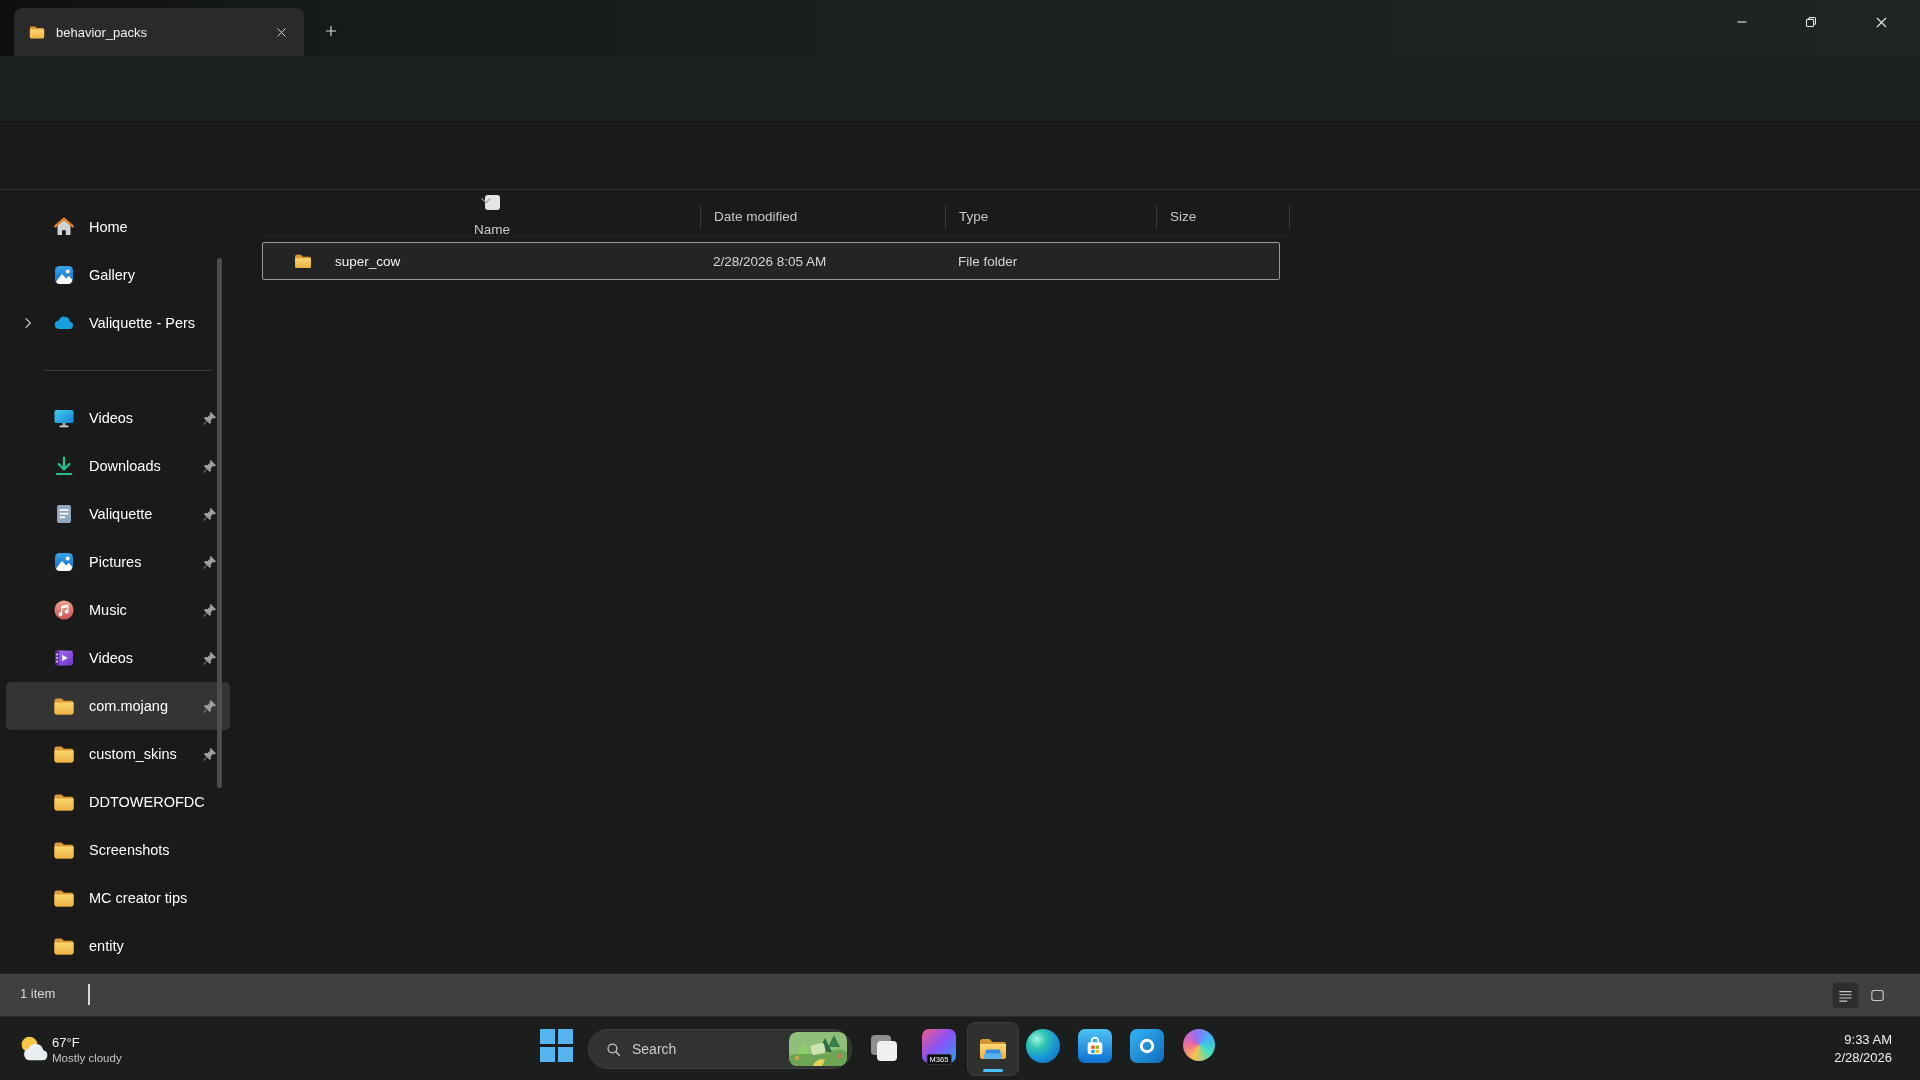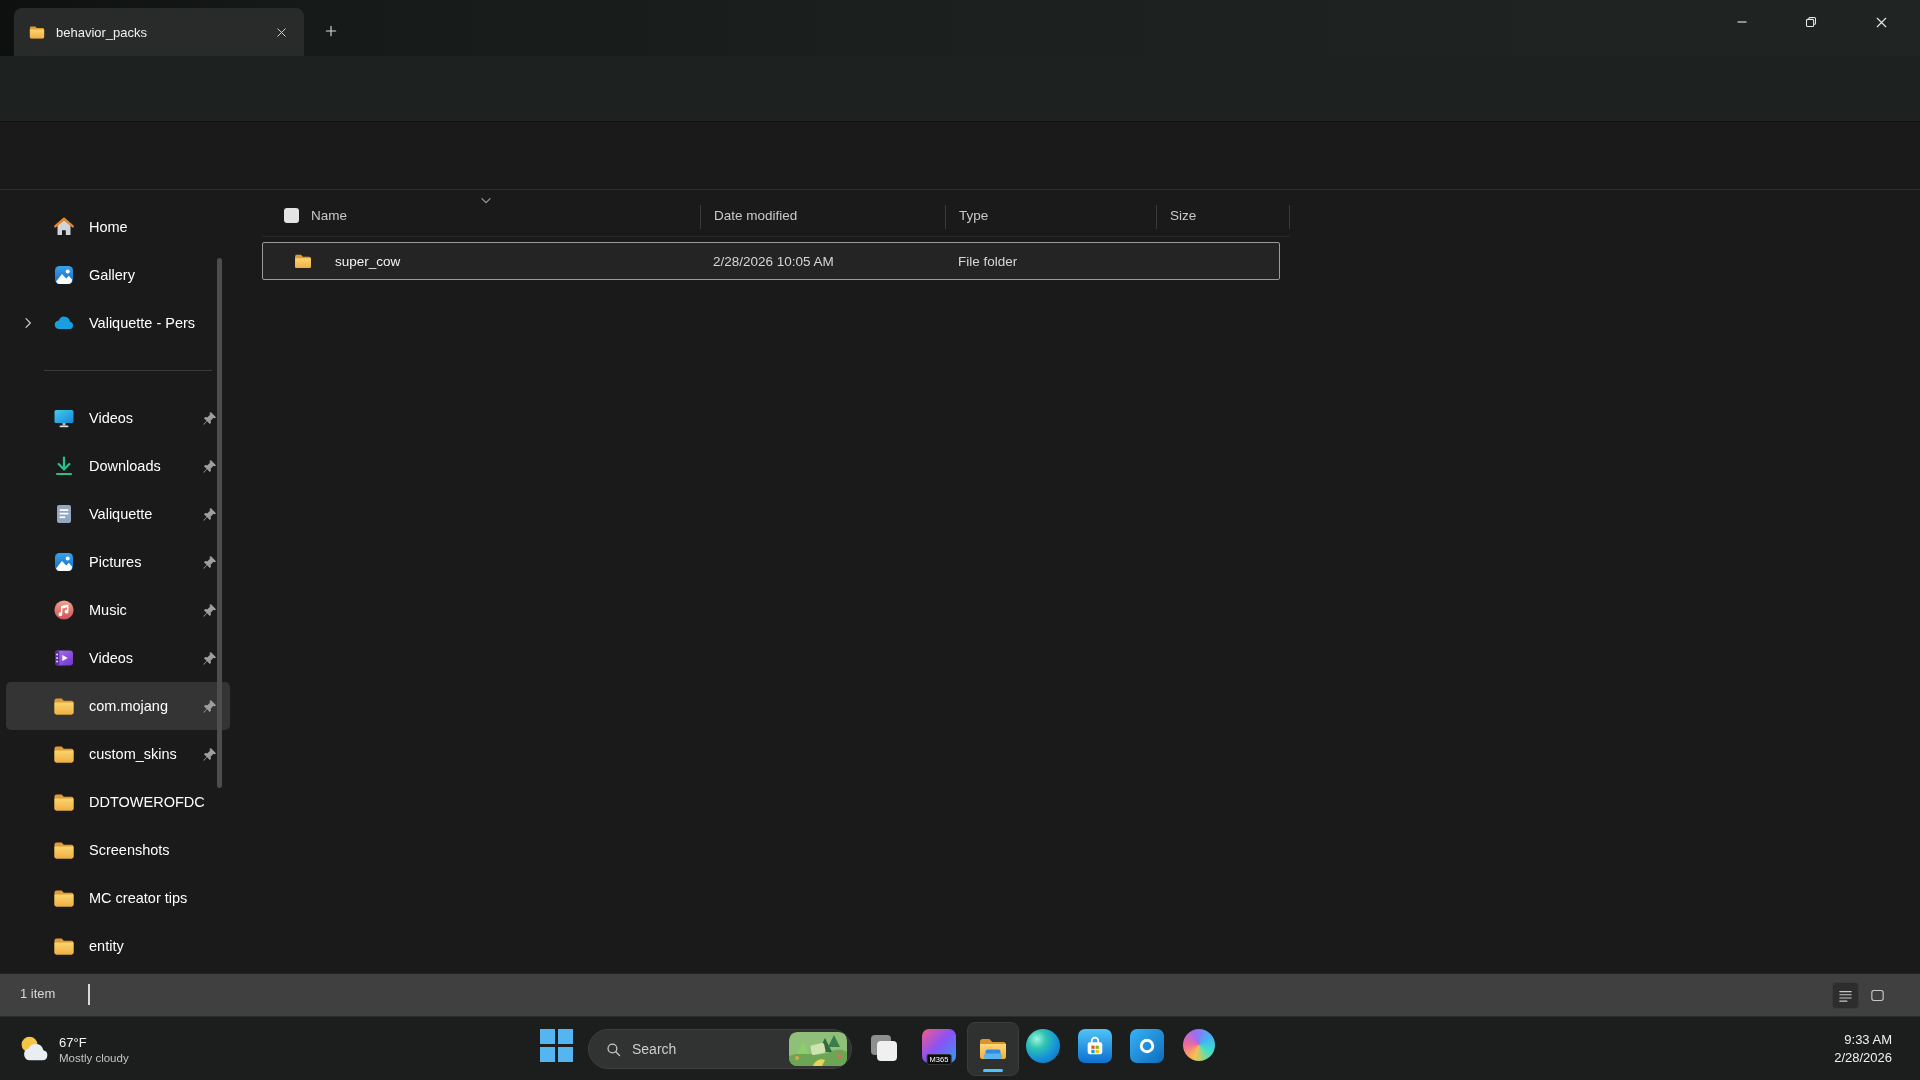--- a/index.html
+++ b/index.html
@@ -50,21 +50,21 @@
   .side-item .pin { position:absolute; right:12px; width:17px; height:17px; }
   #side-divider { height:1px; background:#3a3a3a; margin:23px 24px 23px 44px; }
   #side-scrollbar { position:absolute; left:217px; top:68px; width:5px; height:530px; background:#4d4d4d; border-radius:3px; }
 
   
   #listarea { position:absolute; left:236px; top:190px; width:1684px; height:783px; background:#1a1a1a; }
   #list-header { position:absolute; left:26px; top:5px; width:1028px; height:42px; display:grid;
     grid-template-columns:438px 245px 211px 134px; align-items:center; border-bottom:1px solid #262626;
     color:#c9c9c9; font-size:13.5px; }
   .hcell { padding-left:14px; }
-  .hcell-name { display:flex; align-items:center; gap:12px; padding-left:22px; }
+  .hcell-name { display:flex; align-items:center; gap:12px; padding-left:22px;flex-direction:column; }
   .hdr-checkbox { width:15px; height:15px; border-radius:3px; background:#e4e4e4; }
   .hdiv { position:absolute; top:10px; width:1px; height:24px; background:#3a3a3a; }
   #sort-chevron { position:absolute; left:217px; top:1px; }
   #file-row { position:absolute; left:26px; top:52px; width:1018px; height:38px; background:#242424;
     border:1px solid #9a9a9a; border-radius:2px; display:grid; grid-template-columns:436px 245px 211px 126px;
     align-items:center; font-size:13.5px; color:#f0f0f0; }
   .rcell { padding-left:14px; color:#d6d6d6; }
   .rcell-name { display:flex; align-items:center; gap:22px; padding-left:30px; color:#f2f2f2; }
 
   
@@ -73,21 +73,21 @@
   #status-count { position:absolute; left:20px; top:12px; font-size:13px; color:#d8d8d8; }
   #status-caret { position:absolute; left:88px; top:10px; width:2px; height:21px; background:#d8d8d8; }
   .view-toggle { position:absolute; top:8px; width:27px; height:27px; border-radius:4px; display:flex;
     align-items:center; justify-content:center; }
   #vt-list { left:1832px; background:#2d2d2d; border:1px solid #3a3a3a; }
   #vt-large { left:1864px; }
 
   
   #taskbar { position:absolute; left:0; top:1016px; width:1920px; height:64px; background:#1c1e1d;
     border-top:1px solid #2b2d2c; }
-  #weather { position:absolute; left:10px; top:0; height:64px; display:flex; align-items:center; gap:7px; padding:0 6px; }
+  #weather { position:absolute; left:10px; top:0; height:64px; display:flex; align-items:center; gap:0; padding:0 6px; }
   #weather .wtemp { font-size:13px; color:#f2f2f2; }
   #weather .wcond { font-size:11.5px; color:#c4c4c4; margin-top:2px; }
   .tb-btn { position:absolute; top:12px; width:40px; height:40px; border-radius:6px; display:flex;
     align-items:flex-start; justify-content:center; }
   #tb-win { left:536px; }
   #tb-search { position:absolute; left:588px; top:12px; width:264px; height:40px; background:#30333";
     border-radius:20px; }
   #tb-search { position:absolute; left:588px; top:12px; width:264px; height:40px; background:#303332;
     border:1px solid #3d403f; border-radius:20px; display:flex; align-items:center; padding:0 4px 0 16px; }
   #tb-search .slabel { flex:1; color:#cccccc; font-size:14px; margin-left:10px; }
@@ -676,21 +676,21 @@
     <div class="hdiv" style="left:1027px"></div>
   </div>
 
   <div id="file-row">
     <div class="rcell-name">
       <svg width="20" height="20">
           <use href="#i-folder"></use>
         </svg>
       <span>super_cow</span>
     </div>
-    <div class="rcell">2/28/2026 10:05 AM</div>
+    <div class="rcell">2/28/2026 8:05 AM</div>
     <div class="rcell">File folder</div>
     <div class="rcell"></div>
   </div>
 </div>
 
 <div id="statusbar">
   <span id="status-count">1 item</span>
   <div id="status-caret"></div>
   <div class="view-toggle" id="vt-list">
     <svg width="17" height="17">

